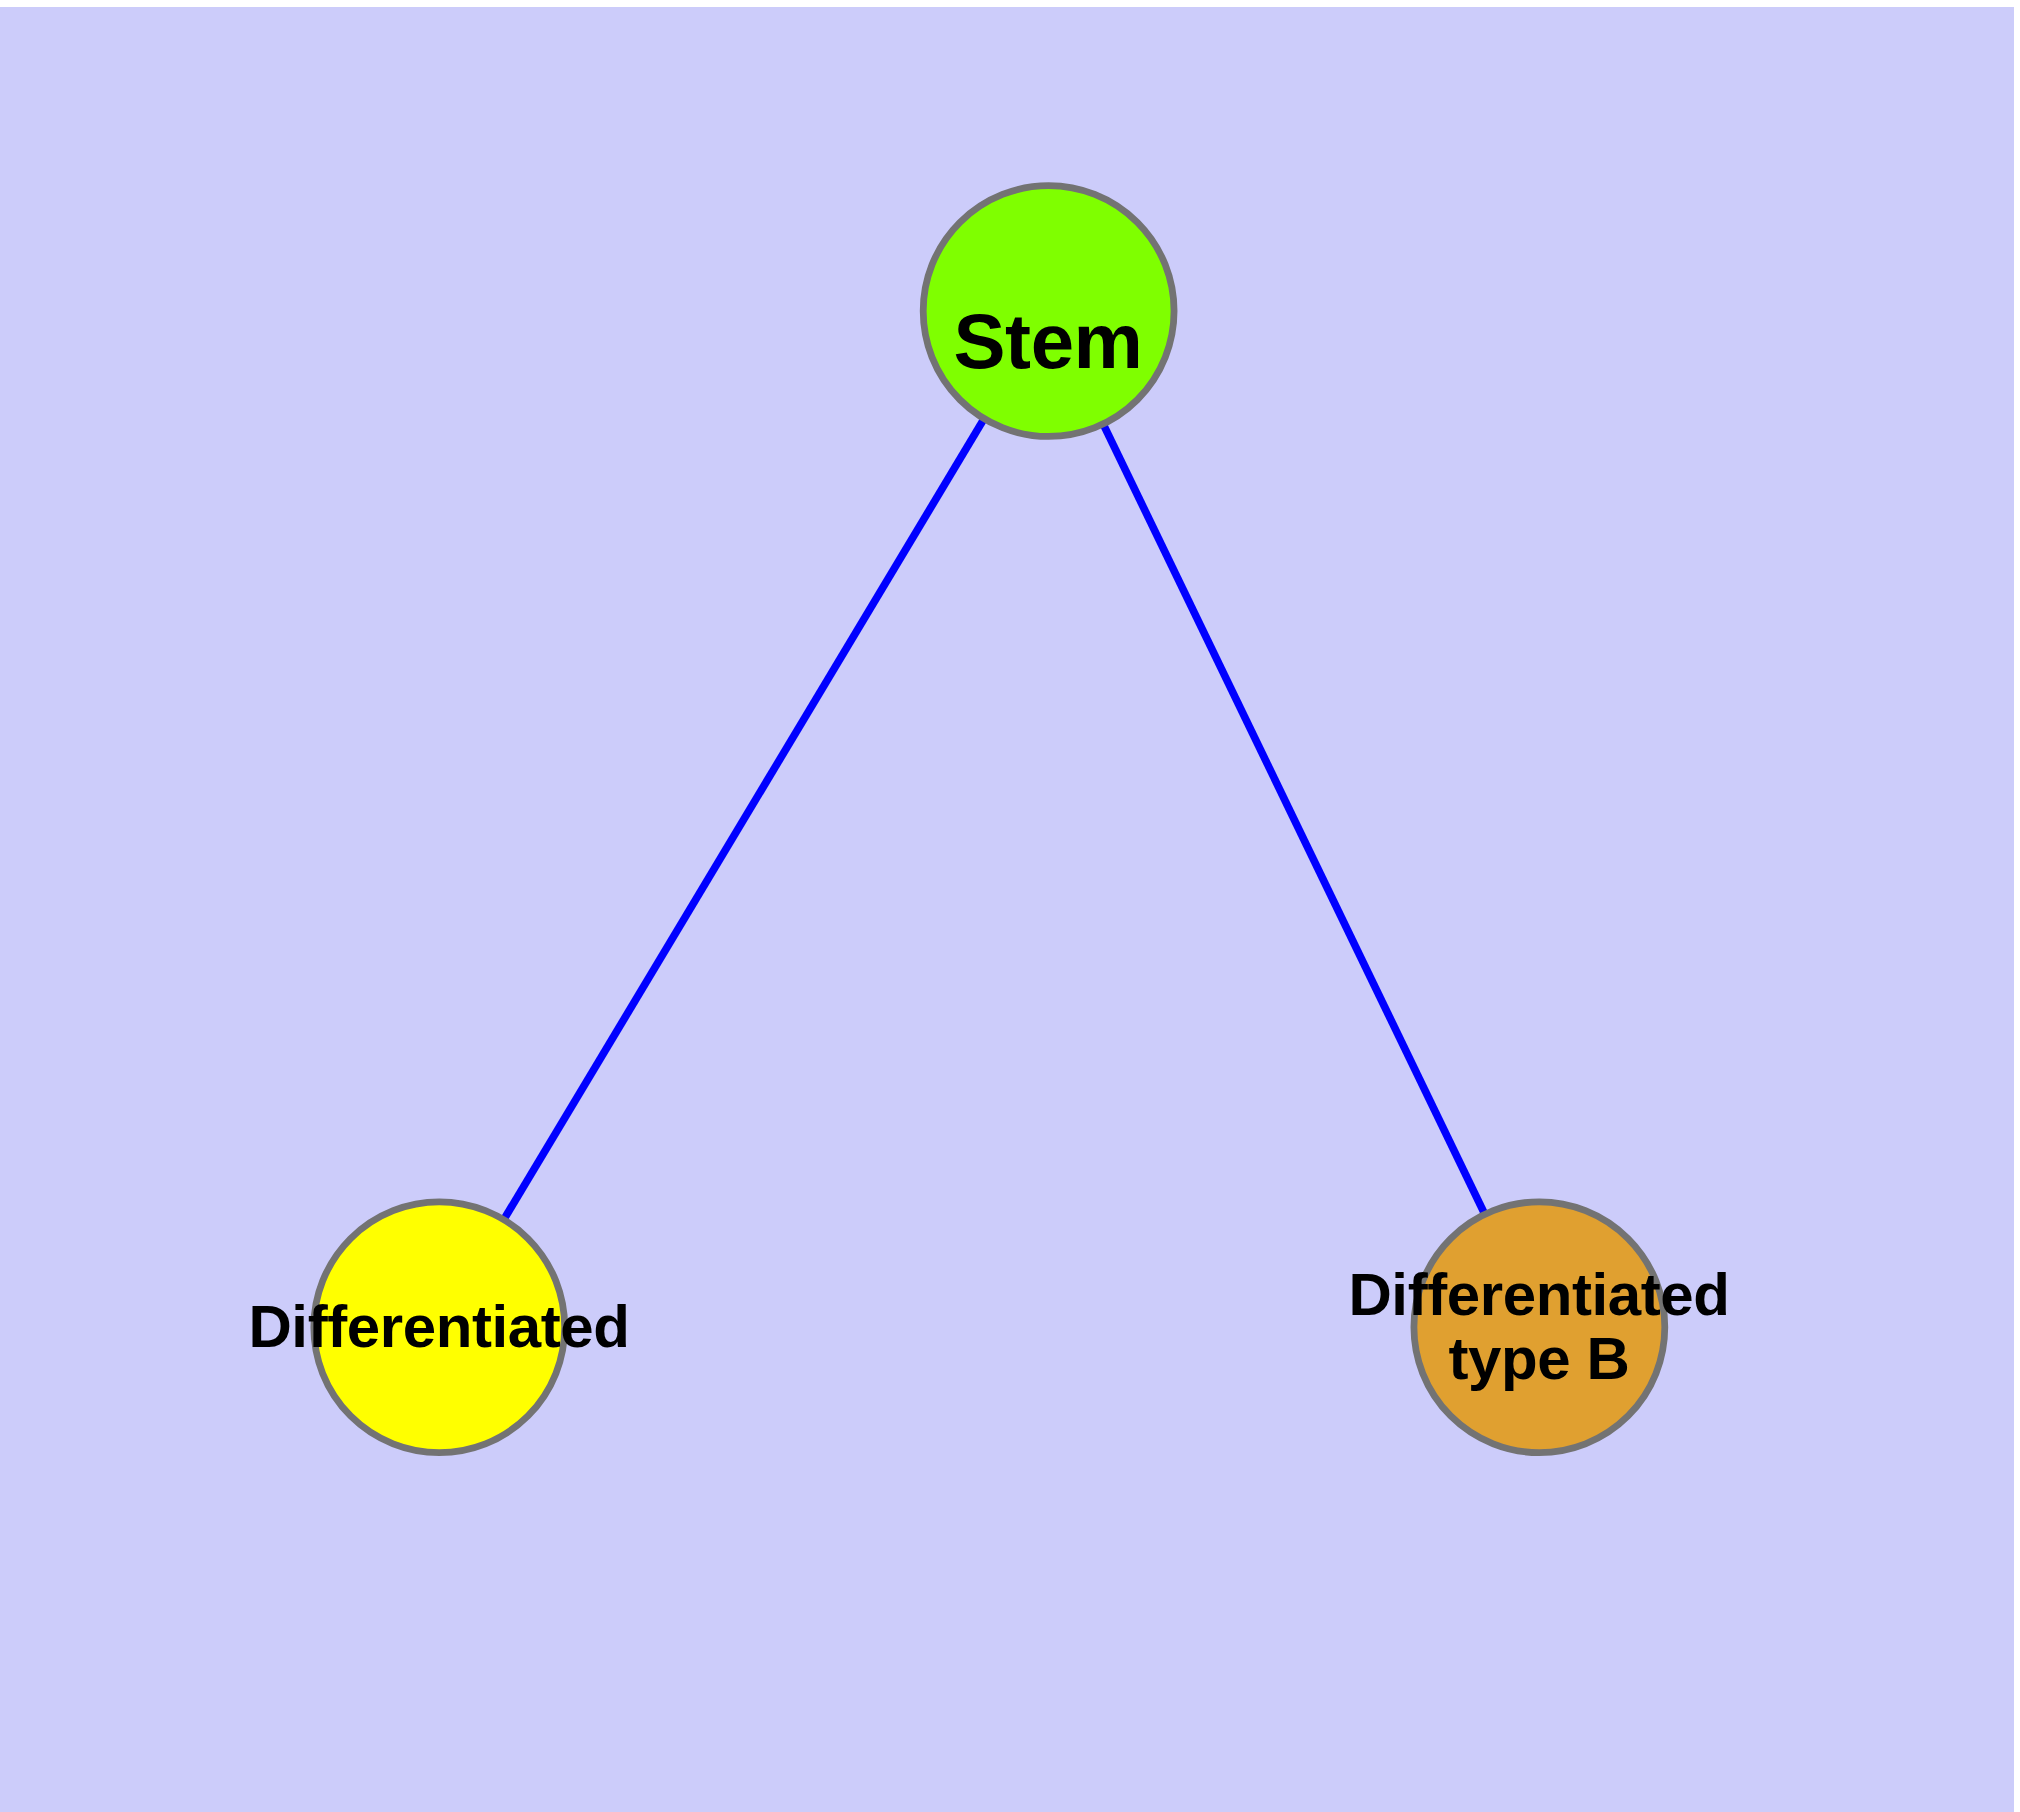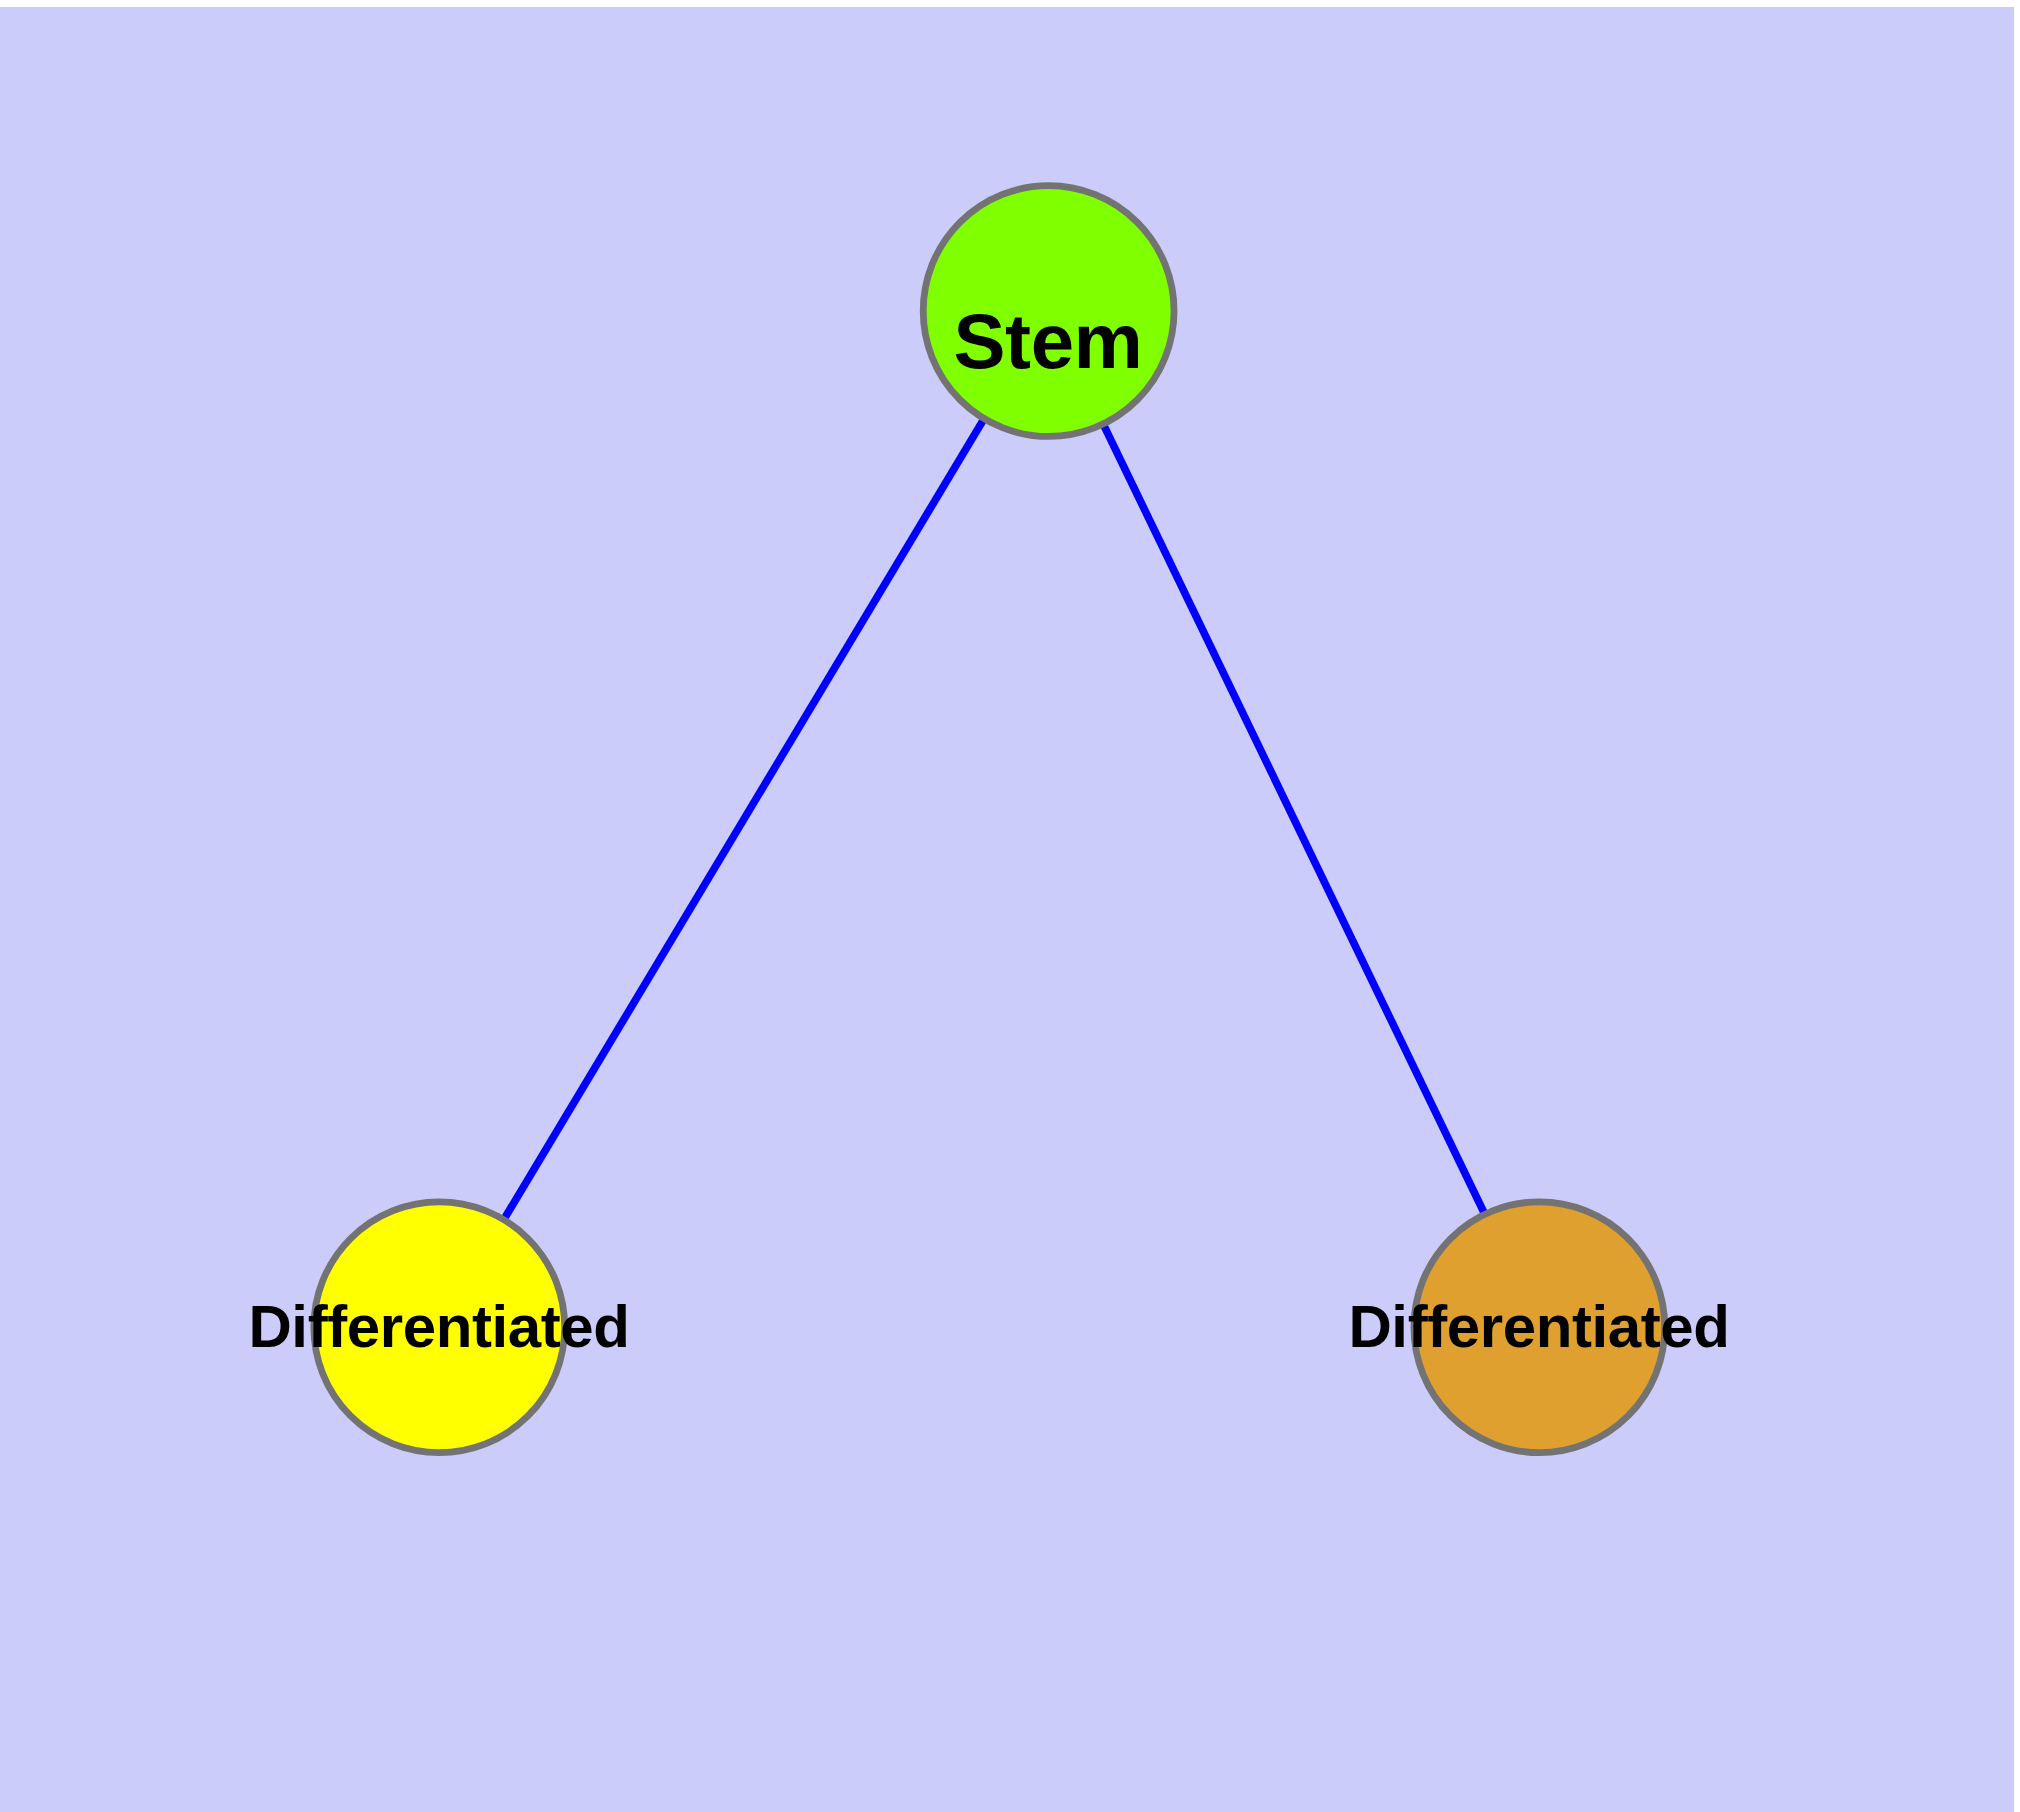--- a/index.html
+++ b/index.html
@@ -60,17 +60,17 @@
     <g id="nodes-group">
         <circle cx="1237" cy="367" r="148" fill="#7fff00" stroke="#737373" stroke-width="8"></circle>
         <circle cx="518" cy="1566" r="148" fill="#ffff00" stroke="#737373" stroke-width="8"></circle>
         <circle cx="1816" cy="1566" r="148" fill="#e0a030" stroke="#737373" stroke-width="8"></circle>
       </g>
   </svg>
 
   <div id="labels-layer">
       <div class="node-label label-root" style="left: 1048px; top: 313px; margin-top: 28px;"><span>Stem</span></div>
       <div class="node-label label-leaf" style="left: 439px; top: 1327px;"><span>Differentiated</span><br></div>
-      <div class="node-label label-leaf" style="left: 1539px; top: 1327px;"><span>Differentiated</span><br></div>
+      <div class="node-label label-leaf" style="left: 1539px; top: 1327px;"><span>Differentiated</span><br><span>type B</span></div>
     </div>
 
 </div>
 
 
 </body></html>

